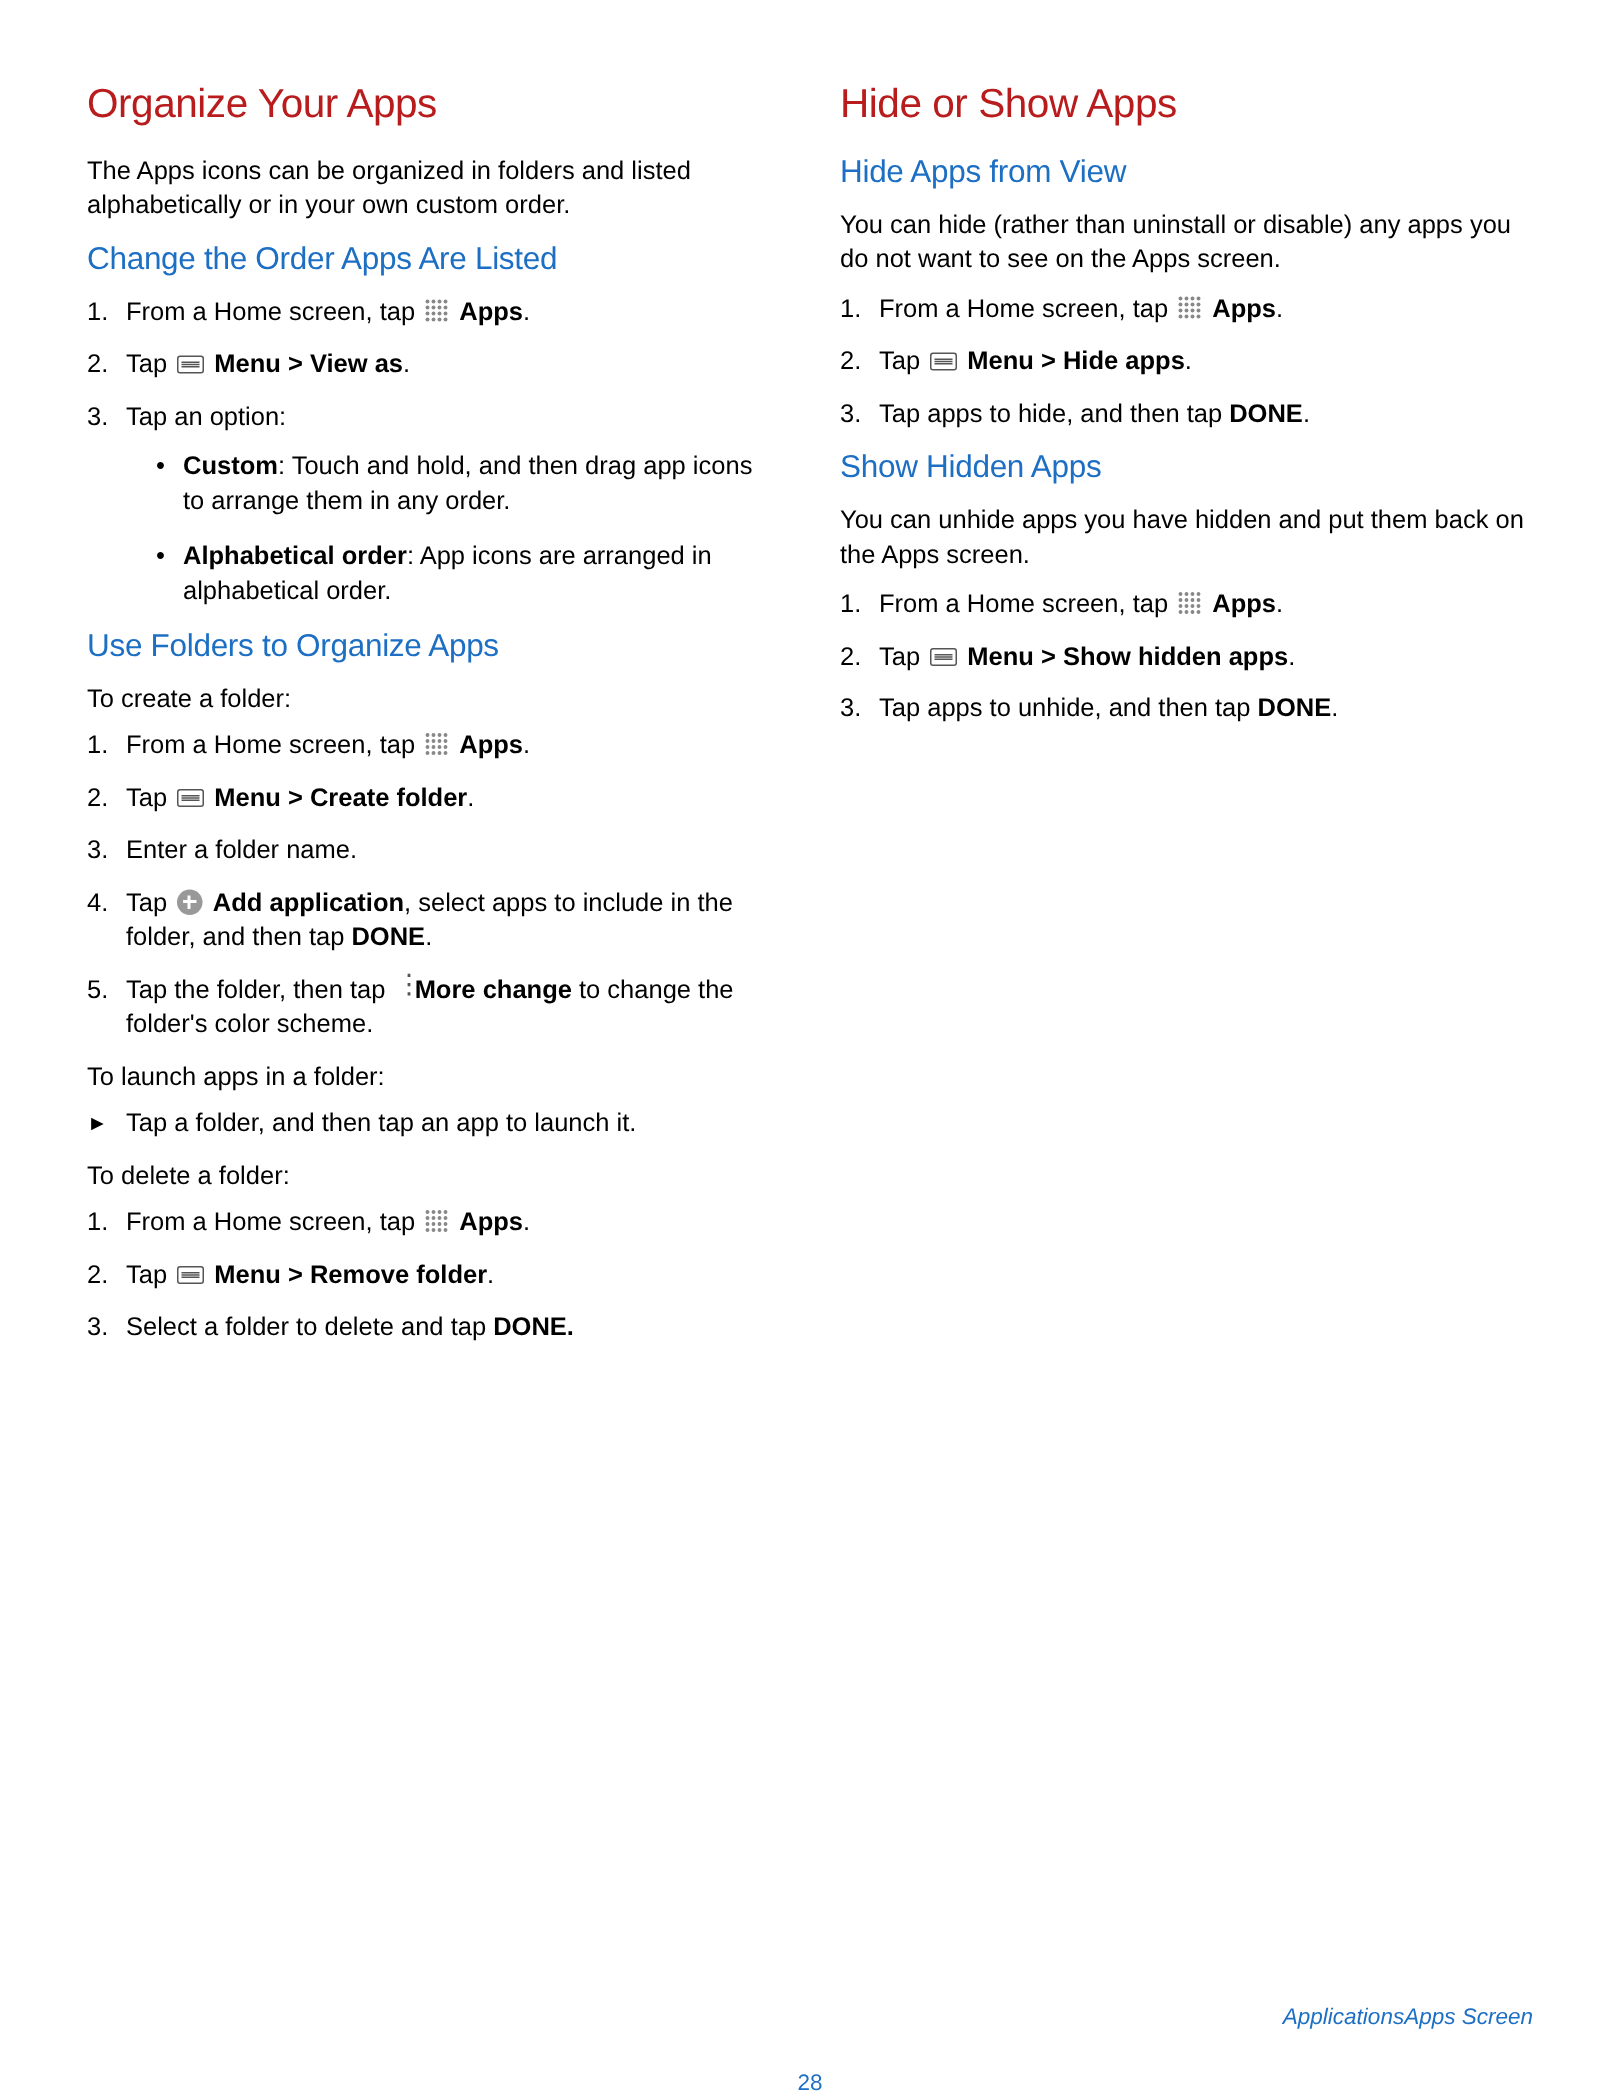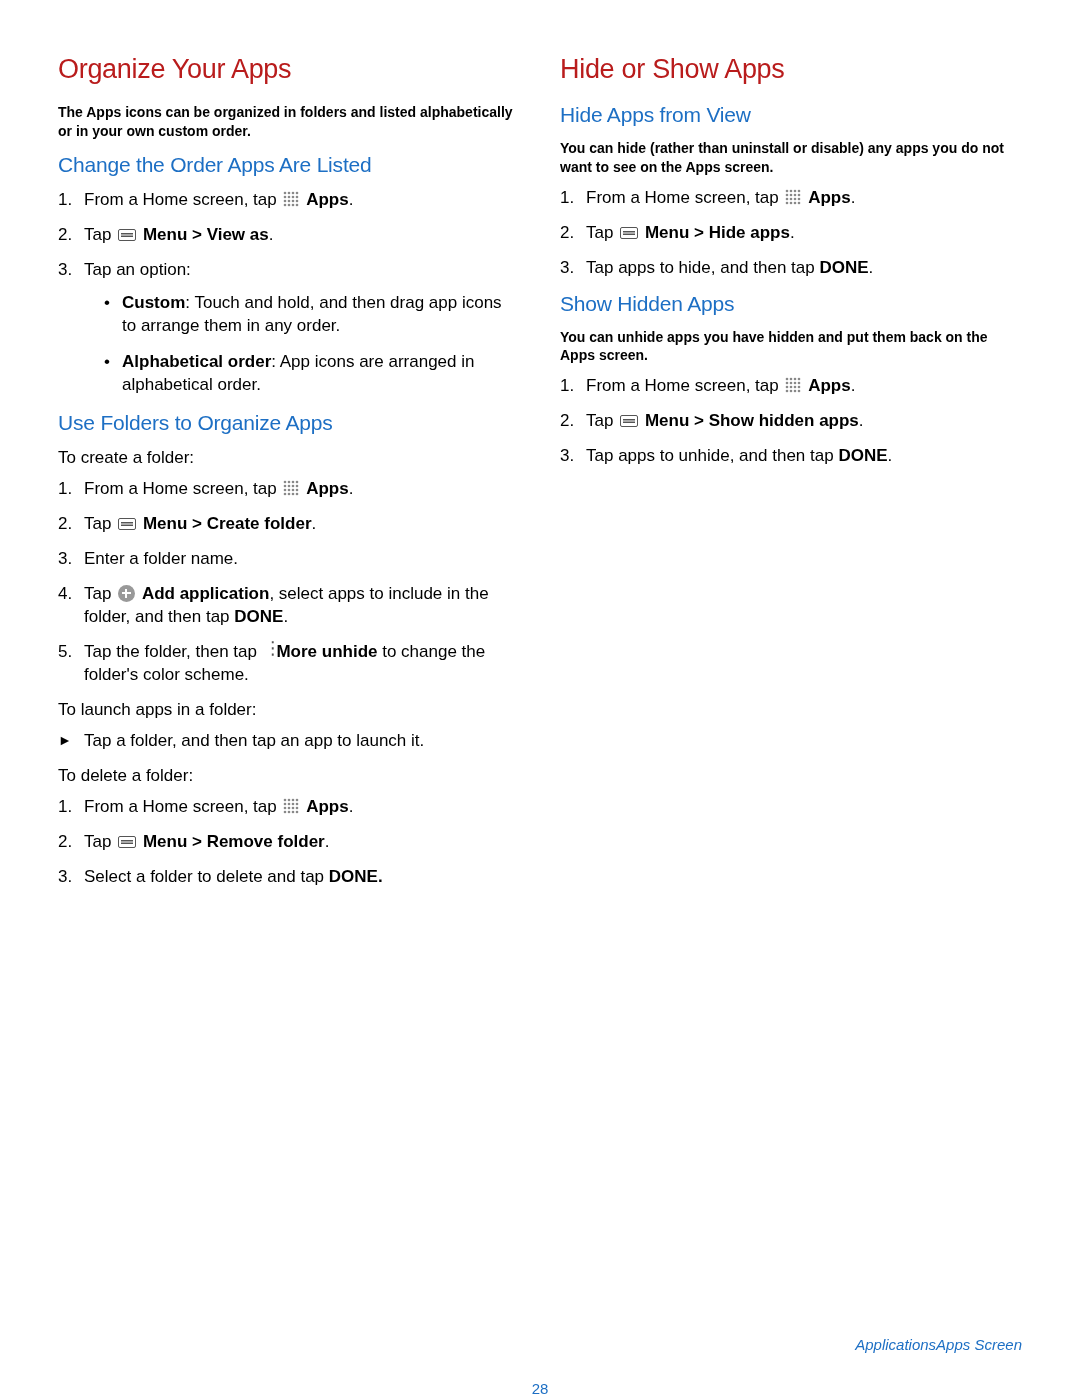--- a/index.html
+++ b/index.html
@@ -29,24 +29,23 @@
   }
   h2.sub {
     color: #1d6fc4;
     font-size: 21px;
     font-weight: 400;
     margin-top: 12px;
     margin-bottom: 12px;
     letter-spacing: -0.2px;
   }
   p.body {
-    font-size: 14px;
+    font-size: 17px;
     line-height: 1.35;
     margin-bottom: 10px;
-    font-weight: bold;
   }
   p.intro {
     font-size: 17px;
     line-height: 1.35;
     margin-bottom: 6px;
     margin-top: 6px;
   }
   ol.steps {
     list-style: none;
     counter-reset: step;
@@ -246,21 +245,21 @@
             </svg></span> <b>Apps</b>.
       </li>
       <li>
         <span>Tap </span><span class="icon icon-menu"><span class="mid"></span></span> <b>Menu &gt; Create folder</b>.
       </li>
       <li><span>Enter a folder name.</span></li>
       <li>
         <span>Tap </span><span class="icon icon-plus"></span> <b>Add application</b><span>, select apps to include in the folder, and then tap </span><b>DONE</b>.
       </li>
       <li>
-        <span>Tap the folder, then tap </span><span class="icon icon-more"></span> <b>More unhide</b><span> to change the folder's color scheme.</span>
+        <span>Tap the folder, then tap </span><span class="icon icon-more"></span> <b>More change</b><span> to change the folder's color scheme.</span>
       </li>
     </ol>
 
     <p class="intro">To launch apps in a folder:</p>
     <div class="arrow-line"><span>Tap a folder, and then tap an app to launch it.</span></div>
 
     <p class="intro">To delete a folder:</p>
     <ol class="steps">
       <li>
         <span>From a Home screen, tap </span><span class="icon icon-apps"><svg width="16" height="16">

